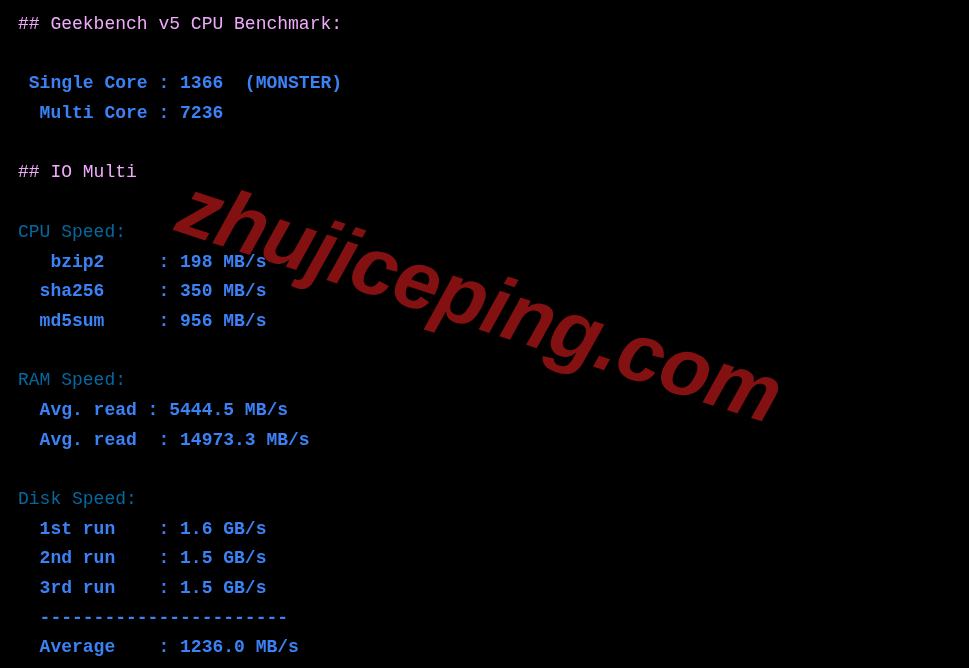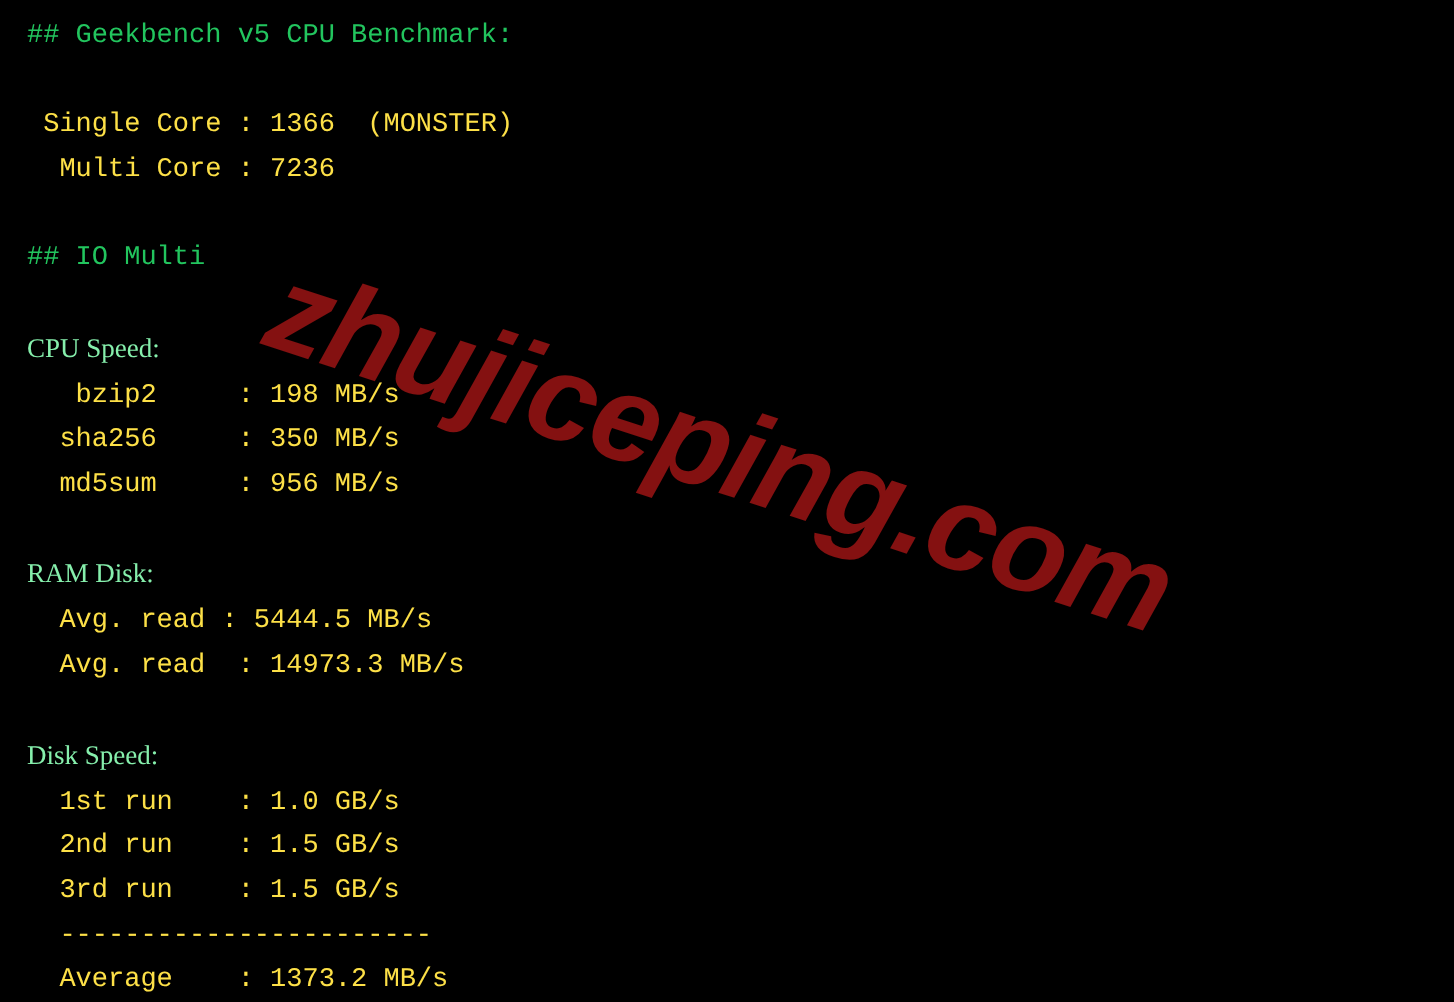--- a/index.html
+++ b/index.html
@@ -13,28 +13,28 @@
       height: 668px;
       font-family: 'Consolas', 'Monaco', 'Courier New', monospace;
       font-size: 18px;
       line-height: 1.65;
       color: #e8e8e8;
       padding: 10px 18px;
       position: relative;
       overflow: hidden;
     }
     .header {
-      color: #22c55e;
+      color: #f0abfc;
     }
     .section-header {
-      color: #86efac;
-      font-family: Liberation Serif, serif;
+      color: #0369a1;
     }
     .value {
-      color: #fde047;
+      color: #3b82f6;
+      font-weight: bold;
     }
     .watermark {
       position: absolute;
       top: 300px;
       left: 480px;
       transform: translate(-50%, -50%) rotate(18deg);
       font-family: Arial, sans-serif;
       font-size: 82px;
       font-weight: bold;
       font-style: italic;
@@ -59,22 +59,22 @@
 <span class="value"> Single Core : </span><span class="value">1366  (MONSTER)</span>
 <span class="value">  Multi Core : </span><span class="value">7236</span>
 
 <span class="header">## IO Multi</span>
 
 <span class="section-header">CPU Speed:</span>
 <span class="value">   bzip2     : </span><span class="value">198 MB/s</span>
 <span class="value">  sha256     : </span><span class="value">350 MB/s</span>
 <span class="value">  md5sum     : </span><span class="value">956 MB/s</span>
 
-<span class="section-header">RAM Disk:</span>
+<span class="section-header">RAM Speed:</span>
 <span class="value">  Avg. read : </span><span class="value">5444.5 MB/s</span>
 <span class="value">  Avg. read  : </span><span class="value">14973.3 MB/s</span>
 
 <span class="section-header">Disk Speed:</span>
-<span class="value">  1st run    : </span><span class="value">1.0 GB/s</span>
+<span class="value">  1st run    : </span><span class="value">1.6 GB/s</span>
 <span class="value">  2nd run    : </span><span class="value">1.5 GB/s</span>
 <span class="value">  3rd run    : </span><span class="value">1.5 GB/s</span>
 <span class="value">  -----------------------</span>
-<span class="value">  Average    : </span><span class="value">1373.2 MB/s</span></pre>
+<span class="value">  Average    : </span><span class="value">1236.0 MB/s</span></pre>
 
 </body></html>

